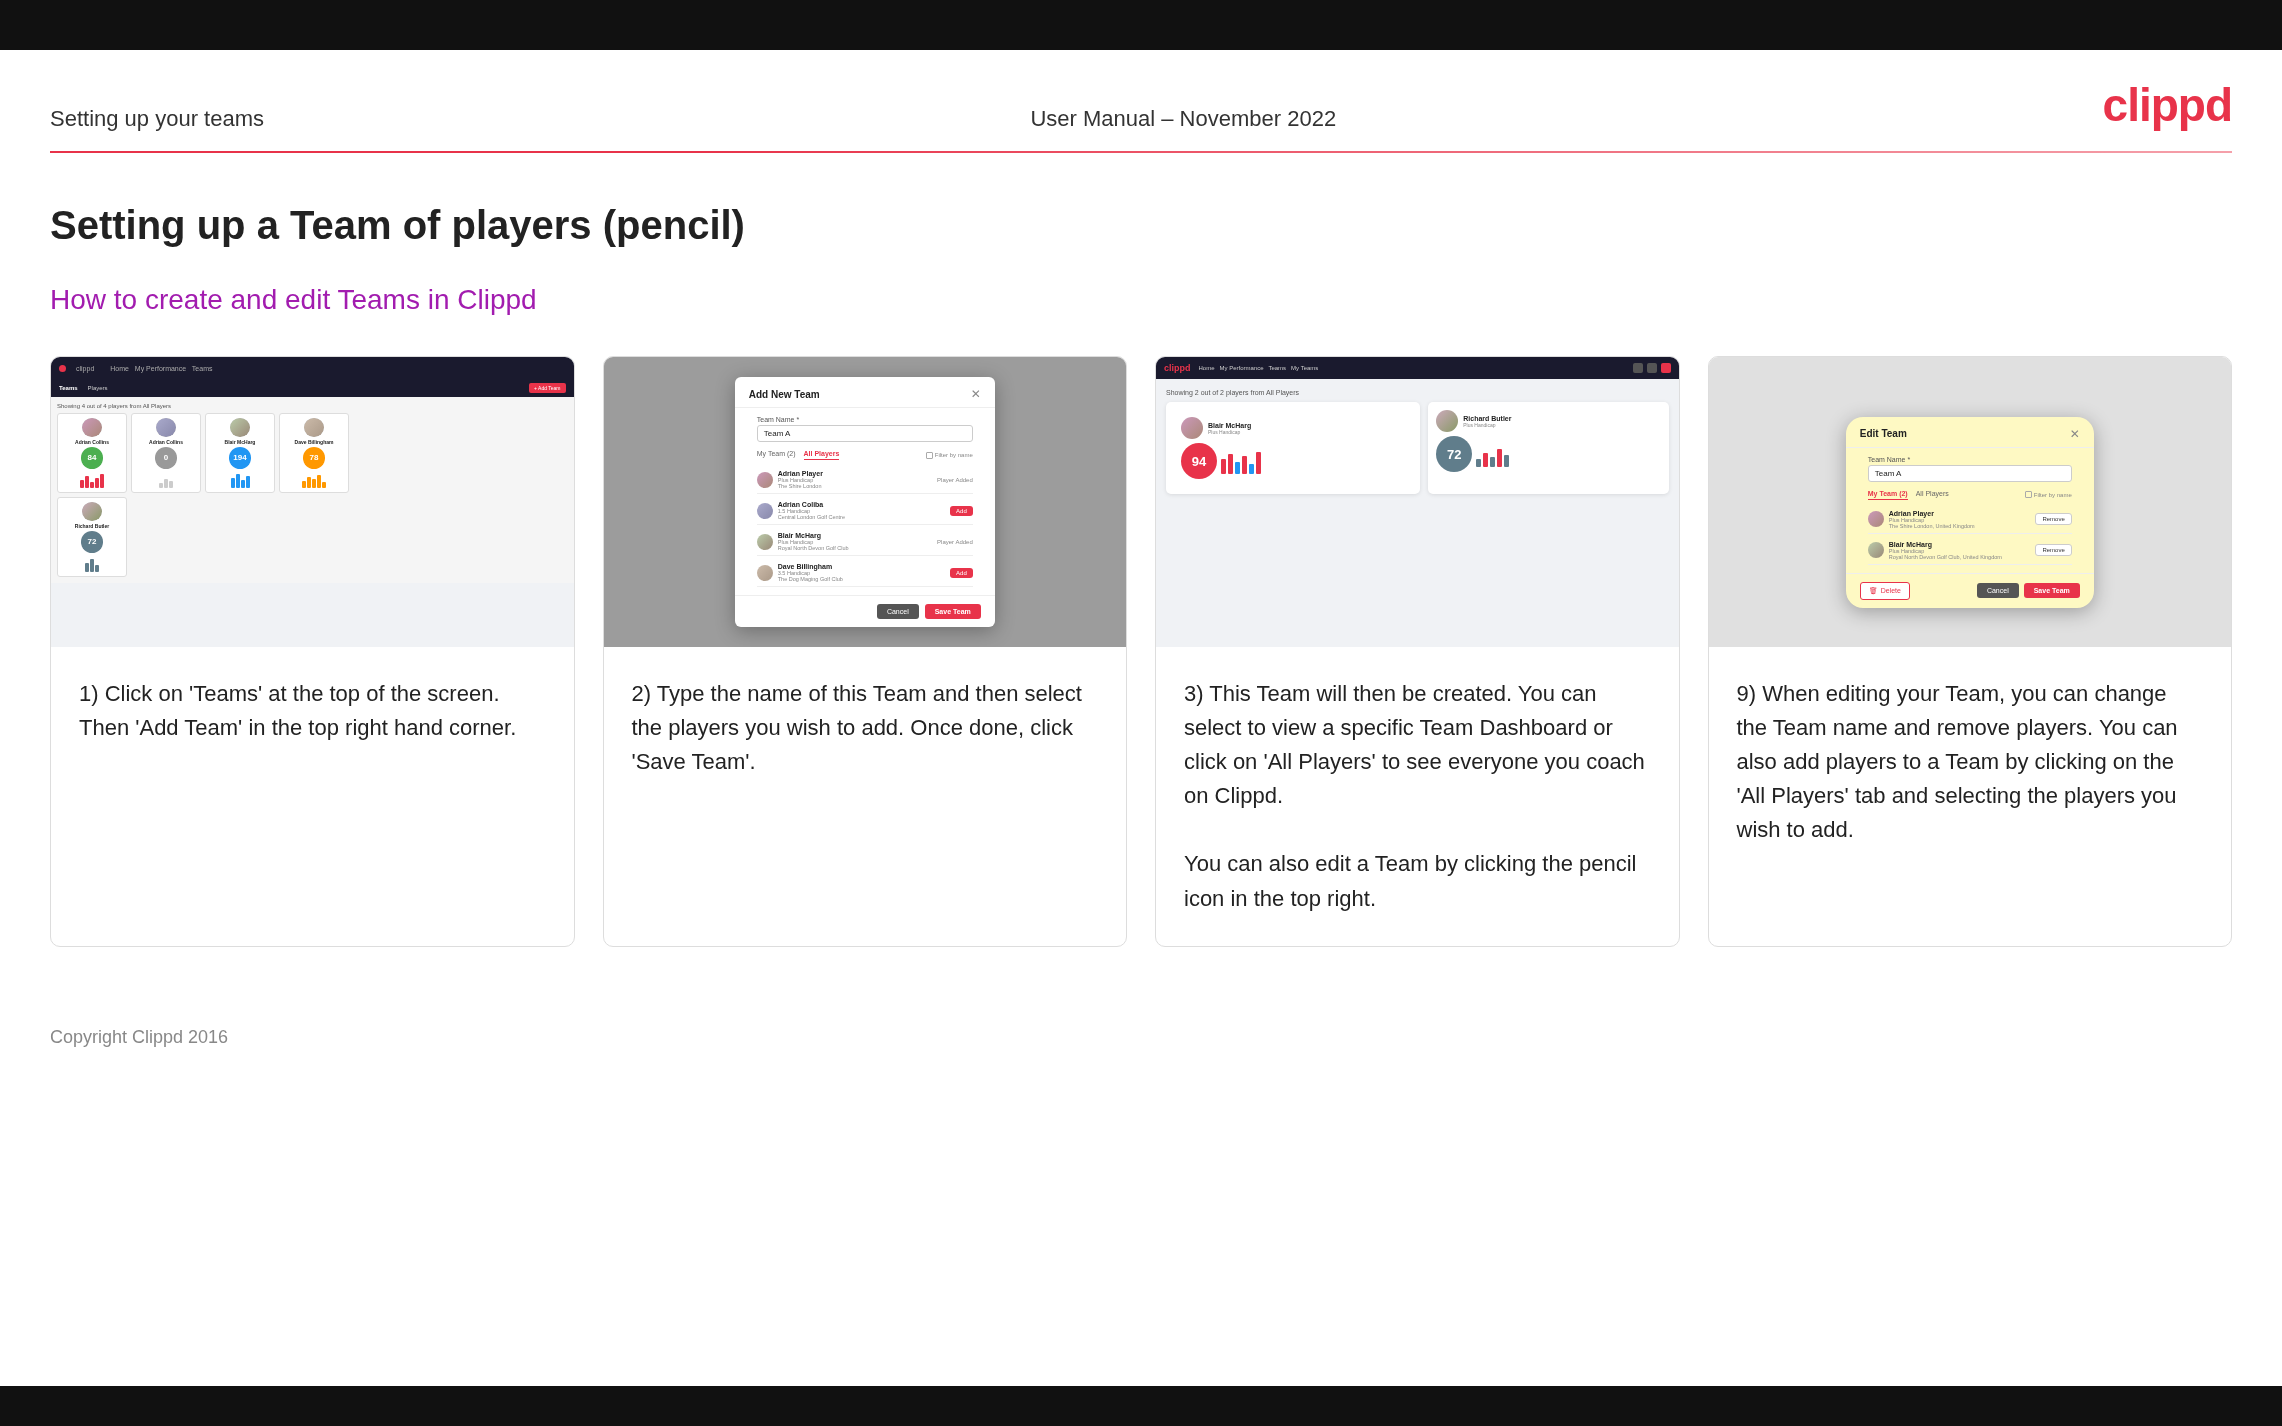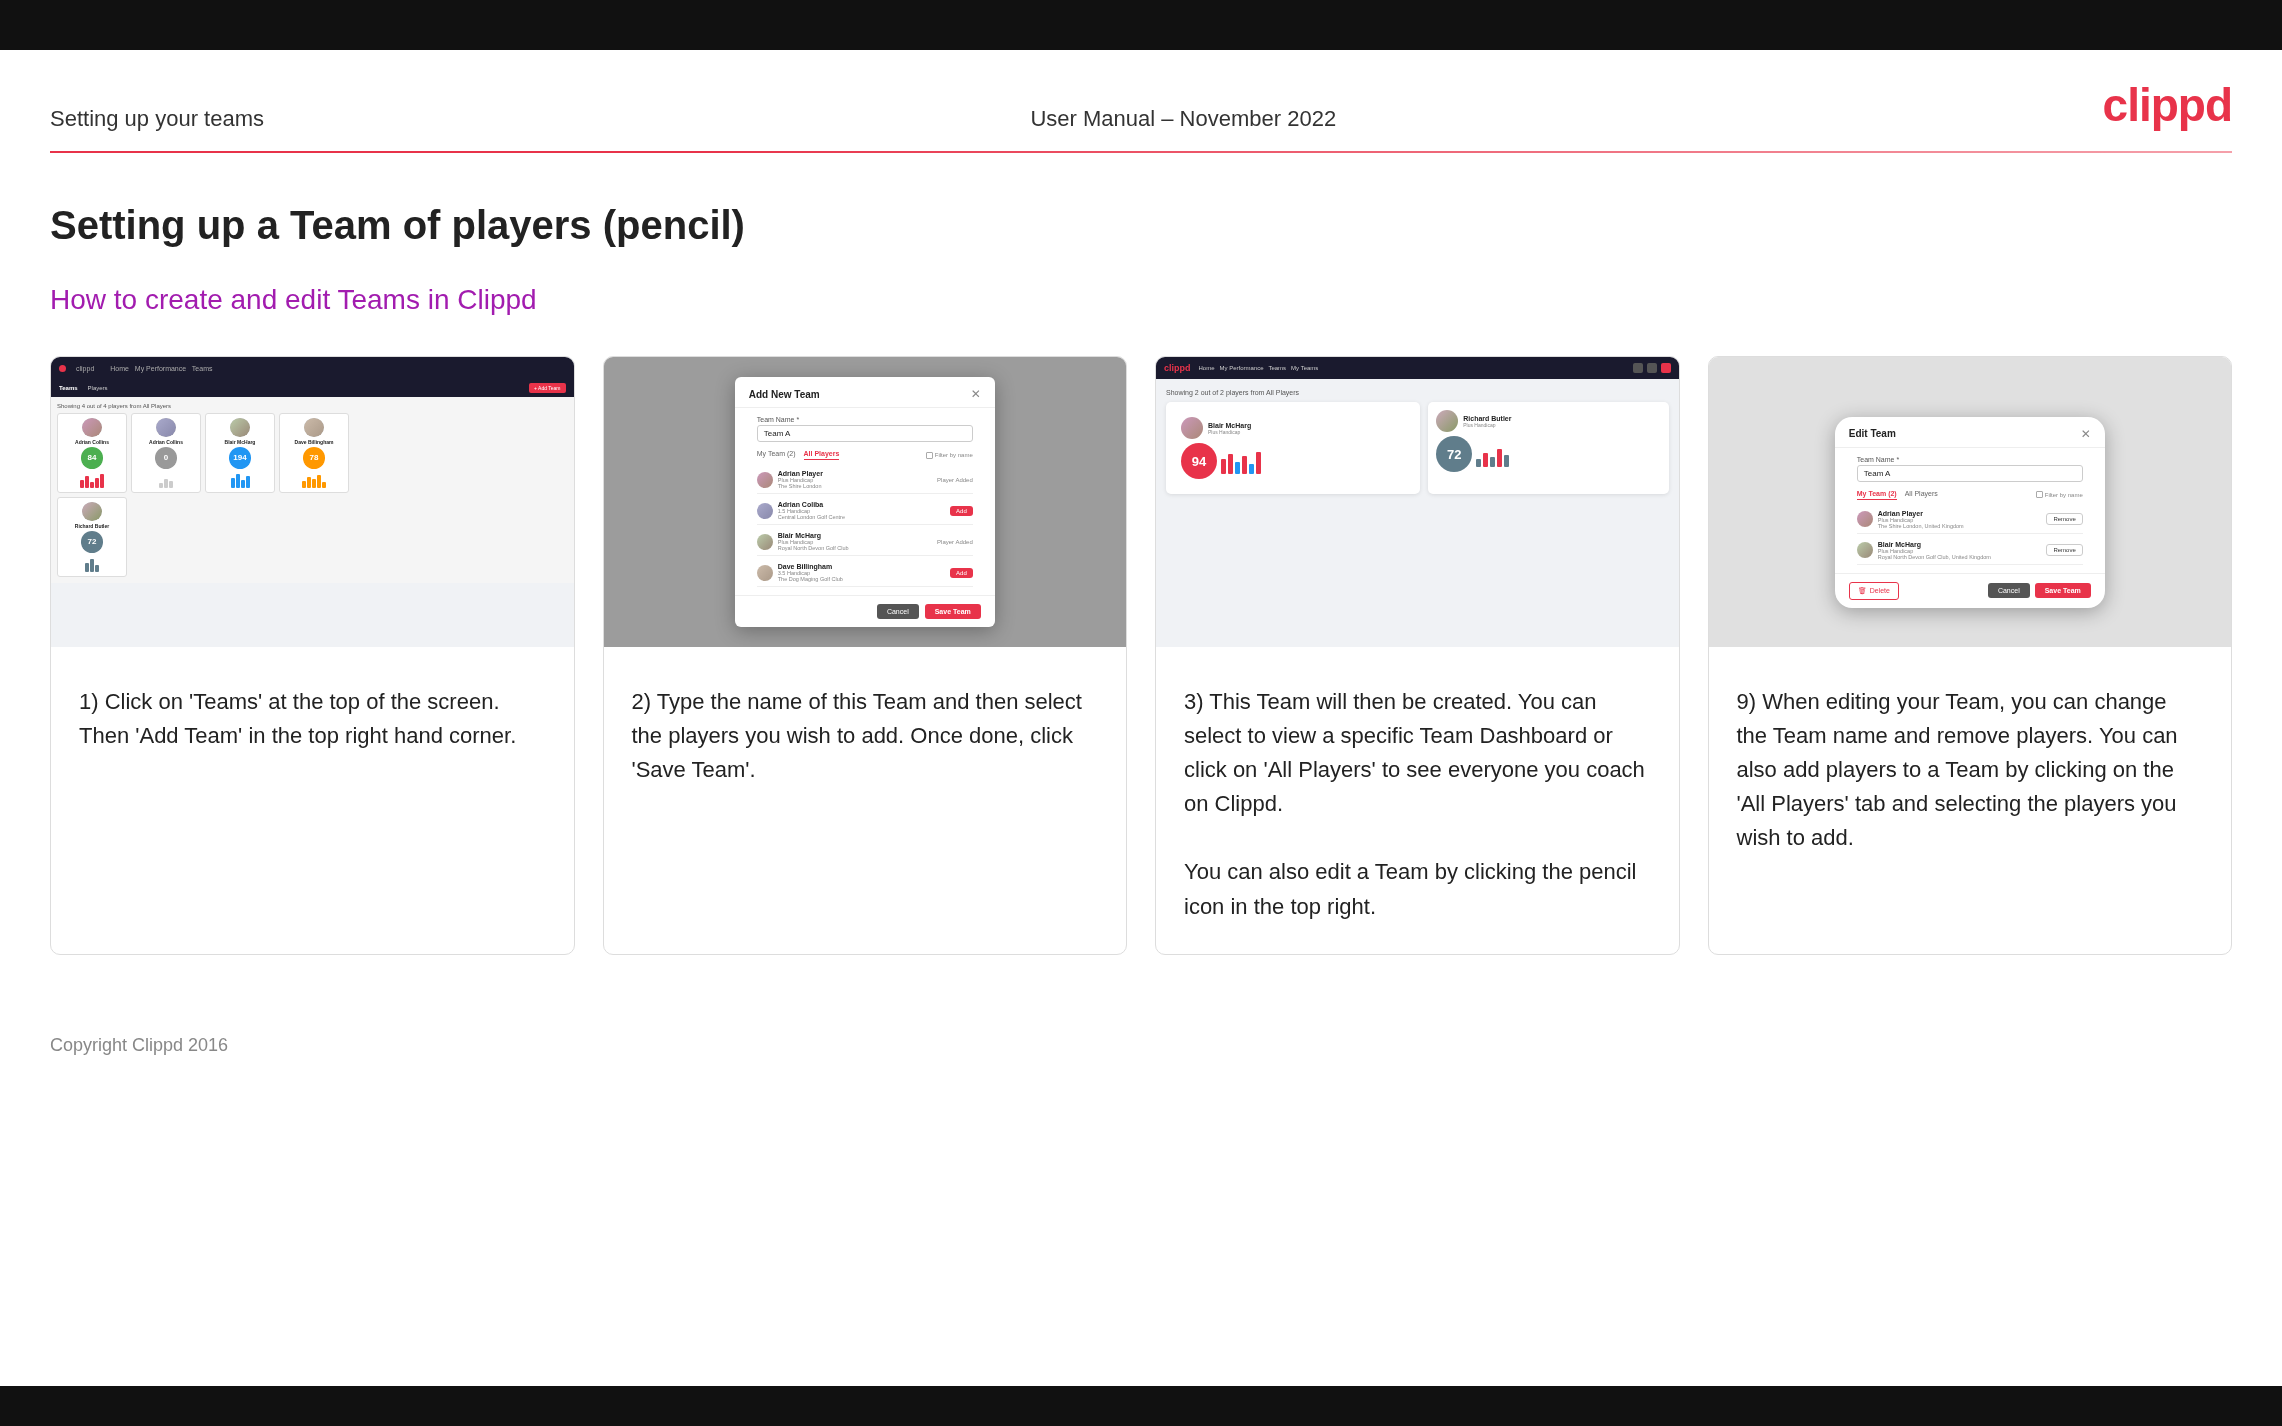--- a/index.html
+++ b/index.html
@@ -85,21 +85,21 @@
       background: #f0f2f5;
       height: 290px;
       overflow: hidden;
       position: relative;
       display: flex;
       align-items: center;
       justify-content: center;
     }
 
     .card-text {
-      padding: 38px 28px 30px 28px;
+      padding: 30px 28px 30px 28px;
       font-size: 22px;
       line-height: 1.55;
       color: #222;
       flex: 1;
     }
 
     
     .footer {
       padding: 20px 50px 30px 50px;
       font-size: 18px;
@@ -248,23 +248,23 @@
       background: #555; color: #fff; border: none; border-radius: 3px;
       font-size: 7px; padding: 4px 10px; cursor: pointer;
     }
     .mock-save-btn {
       background: #e8334a; color: #fff; border: none; border-radius: 3px;
       font-size: 7px; padding: 4px 10px; cursor: pointer; font-weight: bold;
     }
 
     
     .mock-edit-dialog {
-      background: #ffffff;
+      background: #fef9c3;
       border-radius: 17px;
-      width: 270px;
+      width: 248px;
       box-shadow: 0 4px 20px rgba(0,0,0,0.3);
       overflow: hidden;
       margin: auto;
     }
     .mock-remove-btn {
       background: #fff; color: #333; border: 1px solid #ccc;
       border-radius: 3px; font-size: 6px; padding: 2px 6px; cursor: pointer;
     }
     .mock-delete-btn {
       background: #fff; color: #e8334a; border: 1px solid #e8334a;

